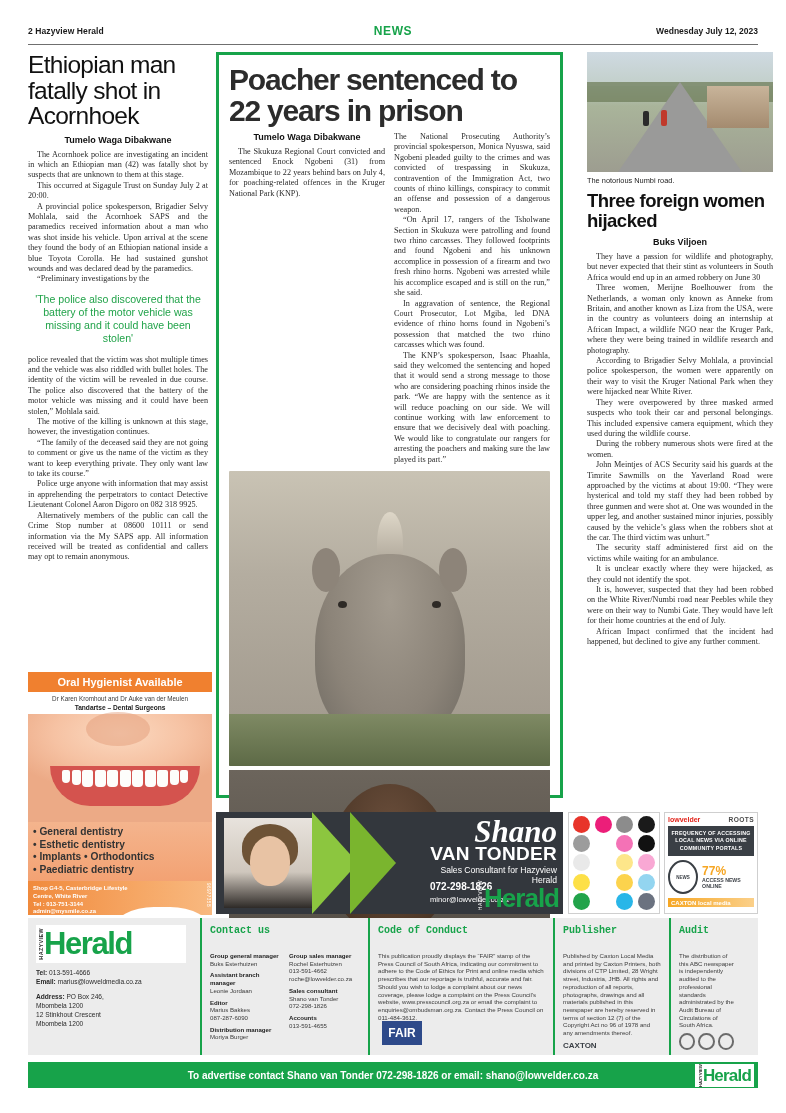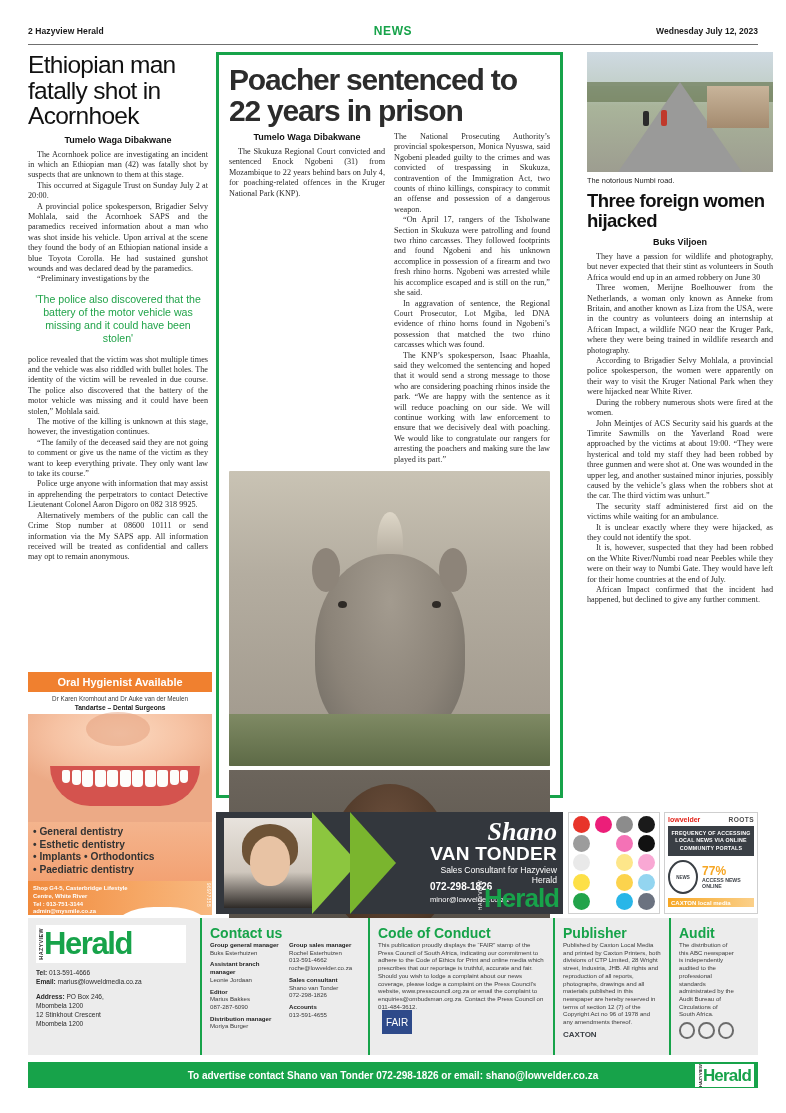--- a/index.html
+++ b/index.html
@@ -118,21 +118,21 @@
     width:56px;height:46px;border-radius:50% 50% 40% 40%;background:#6e5336;}
   .ad-shano .ph .fc{position:absolute;left:50%;top:18px;transform:translateX(-50%);
     width:40px;height:50px;border-radius:50% 50% 45% 45%;background:#e8c3a4;}
   .ad-shano .chev{position:absolute;left:96px;top:0;width:120px;height:102px;}
   .ad-shano .chev i{position:absolute;display:block;width:0;height:0;
     border-top:51px solid transparent;border-bottom:51px solid transparent;border-left:46px solid #8cc63f;}
   .ad-shano .chev i:nth-child(1){left:0;}
   .ad-shano .chev i:nth-child(2){left:38px;border-left-color:#7ab52e;}
   .ad-shano .txt{position:absolute;left:212px;top:8px;right:6px;color:#fff;text-align:right;}
   .sh-script{font-family:"Liberation Serif", serif;font-style:italic;font-weight:bold;
-    font-size:26px;line-height:24px;color:#fff;}
+    font-size:31px;line-height:24px;color:#fff;}
   .sh-name{font-size:19px;font-weight:bold;letter-spacing:.3px;line-height:19px;}
   .sh-role{font-size:8.6px;margin-top:2px;}
   .sh-phone{position:absolute;left:214px;bottom:22px;color:#fff;font-size:10px;font-weight:bold;}
   .sh-mail{position:absolute;left:214px;bottom:10px;color:#fff;font-size:7.6px;}
   .sh-herald{position:absolute;right:4px;bottom:4px;display:flex;align-items:flex-end;}
   .sh-herald .hz{writing-mode:vertical-rl;transform:rotate(180deg);font-size:5px;color:#fff;
     letter-spacing:.5px;margin-right:1px;}
   .sh-herald .hd{font-size:26px;font-weight:bold;color:#17a34a;line-height:24px;letter-spacing:-1px;}
 
   
@@ -156,32 +156,32 @@
   .roots .pct{font-size:12px;font-weight:bold;color:#f6a623;line-height:12px;}
   .roots .plab{font-size:5.2px;color:#3a3f45;line-height:6.2px;font-weight:bold;}
   .roots .cax{margin-top:4px;background:linear-gradient(90deg,#f6a623,#fbd08a);
     font-size:6px;color:#fff;font-weight:bold;padding:1.5px 3px;}
 
   
   .footer{position:absolute;left:28px;top:918px;width:730px;height:137px;
     background:#ececec;box-sizing:border-box;display:flex;}
   .fcol{padding:7px 8px 6px;box-sizing:border-box;border-left:2px solid #17a34a;}
   .fcol:first-child{border-left:0;}
-  .f-head{font-family:Liberation Sans, sans-serif;font-size:14px;font-weight:bold;
-    color:#17a34a;margin-bottom:0;}
+  .f-head{font-family:Liberation Mono, monospace;font-size:10px;font-weight:bold;
+    color:#17a34a;margin-bottom:16px;}
   .f-txt{font-size:6.1px;line-height:7.7px;color:#3b3b3b;}
   .f-txt b{color:#222;}
   .logo-herald{background:#fff;width:150px;height:38px;display:flex;align-items:center;padding:0 2px;
     box-sizing:border-box;}
   .logo-herald .hz{writing-mode:vertical-rl;transform:rotate(180deg);font-size:5.4px;color:#2b2b2b;
     letter-spacing:.4px;font-weight:bold;}
   .logo-herald .hd{font-size:31px;font-weight:bold;color:#17a34a;letter-spacing:-1.4px;line-height:30px;}
   .f-contact{font-size:6.6px;line-height:9px;color:#2b2b2b;margin-top:5px;}
   .fair{display:inline-block;vertical-align:bottom;margin-left:4px;}
-  .fair .bx{width:30px;height:24px;background:#2e4a8a;color:#fff;font-size:10px;font-weight:normal;
+  .fair .bx{width:40px;height:24px;background:#2e4a8a;color:#fff;font-size:12px;font-weight:bold;
     display:flex;align-items:center;justify-content:center;}
   .abc{display:flex;gap:3px;align-items:center;margin-top:4px;}
   .abc i{display:block;width:13px;height:13px;border-radius:50%;border:2px solid #6b6b6b;}
 
   
   .strip{position:absolute;left:28px;top:1062px;width:730px;height:26px;background:#17a34a;
     display:flex;align-items:center;justify-content:center;position:absolute;}
   .strip .t{color:#fff;font-size:10px;font-weight:bold;}
   .strip .logo{position:absolute;right:4px;top:2px;background:#fff;padding:0 3px;display:flex;align-items:center;}
   .strip .logo .hz{writing-mode:vertical-rl;transform:rotate(180deg);font-size:4.4px;color:#2b2b2b;font-weight:bold;}
@@ -308,20 +308,21 @@
       <div class="r2"></div>
       <div class="r1"></div>
     </div>
     <div class="photo-cap">The notorious Numbi road.</div>
     <h1 class="hl-right">Three foreign women hijacked</h1>
     <div class="byline">Buks Viljoen</div>
     <div class="body-col">
       <p>They have a passion for wildlife and photography, but never expected that their stint as volunteers in South Africa would end up in an armed robbery on June 30</p>
       <p>Three women, Merijne Boelhouwer from the Netherlands, a woman only known as Anneke from Britain, and another known as Liza from the USA, were in the country as volunteers doing an internship at African Impact, a wildlife NGO near the Kruger Park, where they were being trained in wildlife research and photography.</p>
       <p>According to Brigadier Selvy Mohlala, a provincial police spokesperson, the women were apparently on their way to visit the Kruger National Park when they were hijacked near White River.</p>
+      <p>They were overpowered by three masked armed suspects who took their car and personal belongings. This included expensive camera equipment, which they used during the wildlife course.</p>
       <p>During the robbery numerous shots were fired at the women.</p>
       <p>John Meintjes of ACS Security said his guards at the Timrite Sawmills on the Yaverland Road were approached by the victims at about 19:00. “They were hysterical and told my staff they had been robbed by three gunmen and were shot at. One was wounded in the upper leg, and another sustained minor injuries, possibly caused by the vehicle’s glass when the robbers shot at the car. The third victim was unhurt.”</p>
       <p>The security staff administered first aid on the victims while waiting for an ambulance.</p>
       <p>It is unclear exactly where they were hijacked, as they could not identify the spot.</p>
       <p>It is, however, suspected that they had been robbed on the White River/Numbi road near Peebles while they were on their way to Numbi Gate. They would have left for their home countries at the end of July.</p>
       <p>African Impact confirmed that the incident had happened, but declined to give any further comment.</p>
     </div>
   </div>
 
   <div class="ad-shano">

